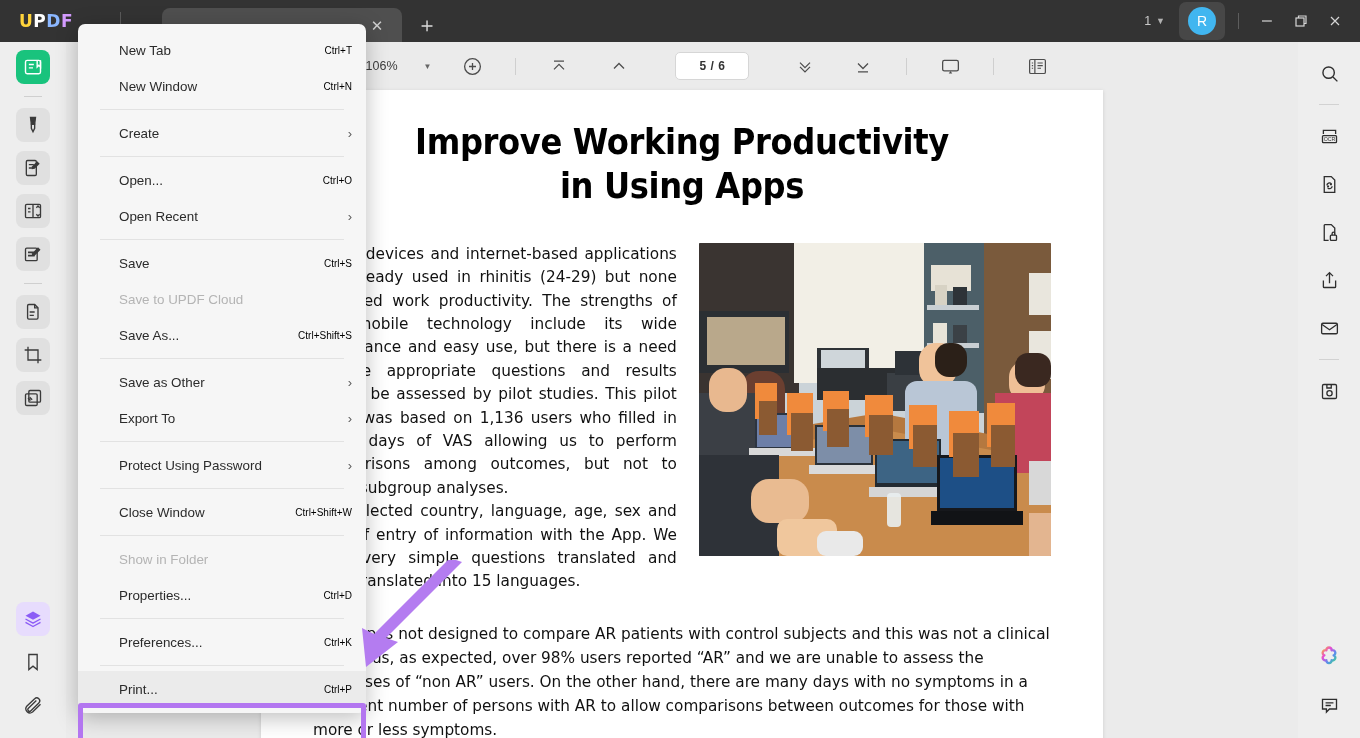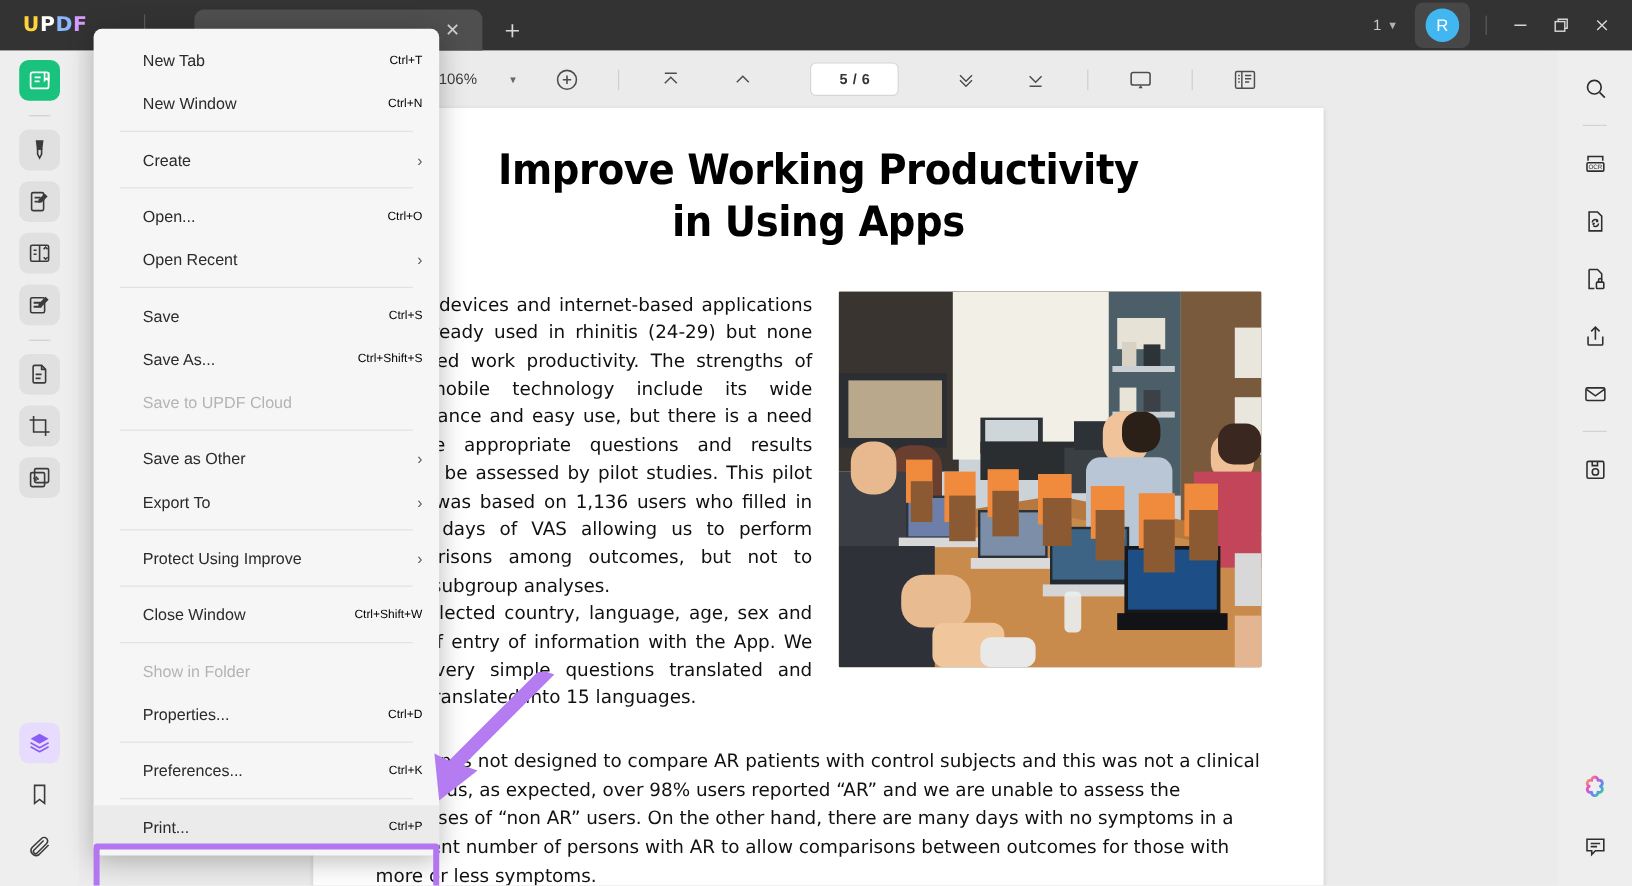--- a/index.html
+++ b/index.html
@@ -535,39 +535,39 @@
       </div>
       <div class="mi">
         <span class="mi-label">Open Recent</span>
         <span class="mi-arrow">›</span>
       </div>
       <div class="m-divider"></div>
       <div class="mi">
         <span class="mi-label">Save</span>
         <span class="mi-shortcut">Ctrl+S</span>
       </div>
+      <div class="mi disabled">
+        <span class="mi-label">Save to UPDF Cloud</span>
+      </div>
       <div class="mi">
         <span class="mi-label">Save As...</span>
         <span class="mi-shortcut">Ctrl+Shift+S</span>
       </div>
-      <div class="mi disabled">
-        <span class="mi-label">Save to UPDF Cloud</span>
-      </div>
       <div class="m-divider"></div>
       <div class="mi">
         <span class="mi-label">Save as Other</span>
         <span class="mi-arrow">›</span>
       </div>
       <div class="mi">
         <span class="mi-label">Export To</span>
         <span class="mi-arrow">›</span>
       </div>
       <div class="m-divider"></div>
       <div class="mi">
-        <span class="mi-label">Protect Using Improve</span>
+        <span class="mi-label">Protect Using Password</span>
         <span class="mi-arrow">›</span>
       </div>
       <div class="m-divider"></div>
       <div class="mi">
         <span class="mi-label">Close Window</span>
         <span class="mi-shortcut">Ctrl+Shift+W</span>
       </div>
       <div class="m-divider"></div>
       <div class="mi disabled">
         <span class="mi-label">Show in Folder</span>

